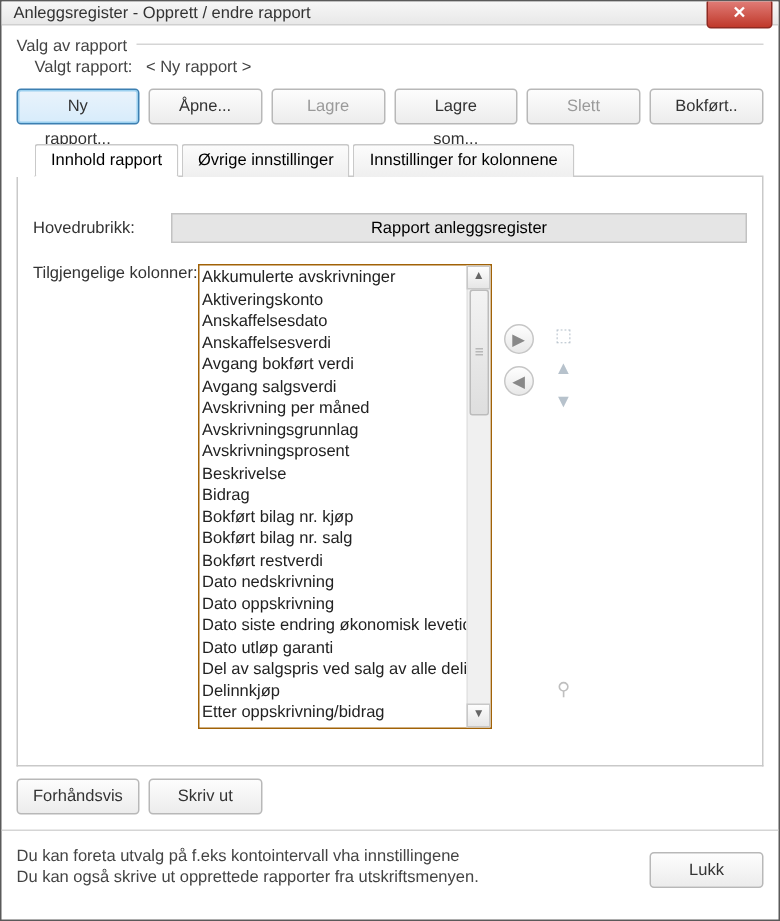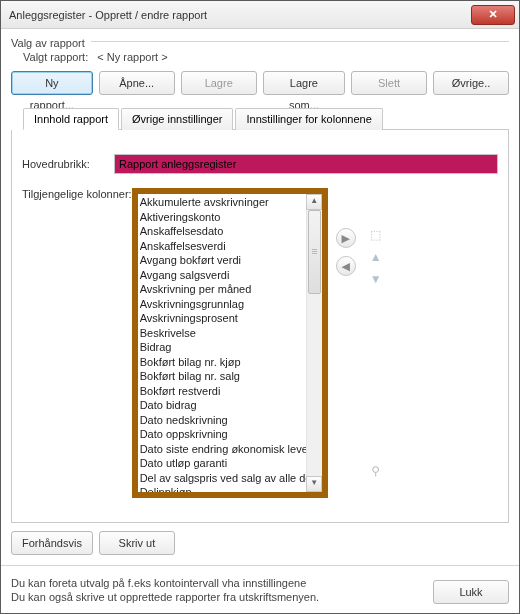--- a/index.html
+++ b/index.html
@@ -1,42 +1,42 @@
 <!DOCTYPE html>
 <html><head>
 <meta charset="utf-8">
 <style>
   * { box-sizing: border-box; margin: 0; padding: 0; font-family: "Segoe UI", Tahoma, sans-serif; font-size: 11px; }
   body { background: #fff; width: 520px; height: 614px; overflow: hidden; border: 1px solid #5a5a5a; }
-  .titlebar { height: 28px; background: linear-gradient(#f7f7f7,#e8e8e8); display: flex; align-items: center; padding: 0 4px 0 8px; border-bottom: 1px solid #d0d0d0; }
+  .titlebar { height: 16px; background: linear-gradient(#f7f7f7,#e8e8e8); display: flex; align-items: center; padding: 0 4px 0 8px; border-bottom: 1px solid #d0d0d0; }
   .titlebar .title { flex: 1; color: #333; }
   .close-btn { width: 44px; height: 20px; background: linear-gradient(#e27f7a,#c0392b); border: 1px solid #8f2a22; border-radius: 3px; display: flex; align-items: center; justify-content: center; color: #fff; font-weight: bold; font-size: 13px; cursor: pointer; }
   .content { padding: 8px 10px 6px 10px; }
   .fieldset { border: none; margin-bottom: 6px; position: relative; }
   .fieldset-title { color: #444; }
   .fieldset-line { position: relative; height: 8px; }
   .fieldset-line::after { content:""; position:absolute; left:0; right:0; top:50%; height:1px; background:#d5d5d5; }
   .fieldset-line .lbl { position:relative; background:#fff; padding-right:6px; z-index:1; }
   .row-valgt { padding: 6px 0 8px 12px; color:#444; }
   .row-valgt .val { margin-left: 6px; }
   .btn-row { display: flex; gap: 6px; padding: 0 0 6px 0; }
   .btn { height: 24px; background: linear-gradient(#fdfdfd,#ececec); border:1px solid #b8b8b8; border-radius:3px; padding:0 10px; min-width:76px; text-align:center; line-height:22px; cursor:pointer; color:#333; }
   .btn.sel { border:1px solid #3c7fb1; background: linear-gradient(#eaf3fb,#d7ecfb); box-shadow:0 0 0 1px #9bd0ef inset; }
   .btn.dis { color:#9a9a9a; cursor:default; }
   .tabs { display:flex; border-bottom:1px solid #c9c9c9; margin-top:4px;margin-left:12px; }
   .tab { padding:4px 10px; border:1px solid #c9c9c9; border-bottom:none; background:linear-gradient(#fcfcfc,#efefef); margin-right:2px; border-radius:2px 2px 0 0; cursor:pointer; position:relative; top:1px; }
   .tab.act { background:#fff; border-bottom:1px solid #fff; }
   .tabpage { border:1px solid #c9c9c9; border-top:none; padding:24px 10px; }
   .formrow { display:flex; align-items:center; margin-bottom:14px; }
   .formrow label { width:92px; color:#333; }
-  .textinput { flex:1; height:20px; border:1px solid #c2c2c2; padding:0 4px; background:#be185d; }
+  .textinput { flex:1; height:20px; border:1px solid #c2c2c2; padding:0 4px; background:#e5e5e5;text-align:center; }
   .cols { display:flex; gap:6px; }
   .colblock { display:flex; flex-direction:row; }
   .colblock .lbl { margin-bottom:4px; color:#333; }
-  .listbox { border:6px solid #a16207; background:#fff; width:196px; height:310px; overflow:hidden; position:relative; }
+  .listbox { border:1px solid #a16207; background:#fff; width:196px; height:310px; overflow:hidden; position:relative; }
   .listbox .items { position:absolute; inset:0 16px 0 0; overflow:hidden; padding:1px 2px; }
   .listbox .item { line-height:14.5px; white-space:nowrap; color:#222; }
   .scrollbar { position:absolute; right:0; top:0; bottom:0; width:16px; background:#f0f0f0; border-left:1px solid #e3e3e3; display:flex; flex-direction:column; align-items:center; }
   .sb-btn { width:16px; height:16px; background:linear-gradient(#fdfdfd,#e6e6e6); border:1px solid #c8c8c8; font-size:8px; line-height:12px; text-align:center; color:#666; }
   .sb-track { flex:1; position:relative; width:100%; }
   .sb-thumb { position:absolute; left:1px; right:1px; top:0; height:84px; background:linear-gradient(#f3f3f3,#dedede); border:1px solid #bcbcbc; border-radius:2px; }
   .grips { position:absolute; left:3px; right:3px; top:38px; height:8px; display:flex; flex-direction:column; gap:1px; }
   .grips div { height:1px; background:#b8b8b8; }
   .middlebtns { display:flex; flex-direction:column; gap:8px; padding-top:40px; width:24px; align-items:center; }
   .roundbtn { width:20px; height:20px; border-radius:50%; background:linear-gradient(#fefefe,#e8e8e8); border:1px solid #c6c6c6; display:flex; align-items:center; justify-content:center; color:#888; font-size:9px; }
@@ -68,21 +68,21 @@
     <div class="row-valgt">
       <span>Valgt rapport:</span>
       <span class="val">&lt; Ny rapport &gt;</span>
     </div>
     <div class="btn-row">
       <div class="btn sel">Ny rapport...</div>
       <div class="btn">Åpne...</div>
       <div class="btn dis">Lagre</div>
       <div class="btn">Lagre som...</div>
       <div class="btn dis">Slett</div>
-      <div class="btn">Øvrige..</div>
+      <div class="btn">Bokført..</div>
     </div>
   </div>
 
   <div class="tabs">
     <div class="tab act">Innhold rapport</div>
     <div class="tab">Øvrige innstillinger</div>
     <div class="tab">Innstillinger for kolonnene</div>
   </div>
 
   <div class="tabpage">
@@ -105,21 +105,20 @@
               <div class="item">Avgang bokført verdi</div>
               <div class="item">Avgang salgsverdi</div>
               <div class="item">Avskrivning per måned</div>
               <div class="item">Avskrivningsgrunnlag</div>
               <div class="item">Avskrivningsprosent</div>
               <div class="item">Beskrivelse</div>
               <div class="item">Bidrag</div>
               <div class="item">Bokført bilag nr. kjøp</div>
               <div class="item">Bokført bilag nr. salg</div>
               <div class="item">Bokført restverdi</div>
-              <div class="item">Dato bidrag</div>
               <div class="item">Dato nedskrivning</div>
               <div class="item">Dato oppskrivning</div>
               <div class="item">Dato siste endring økonomisk levetid</div>
               <div class="item">Dato utløp garanti</div>
               <div class="item">Del av salgspris ved salg av alle delinn</div>
               <div class="item">Delinnkjøp</div>
               <div class="item">Etter oppskrivning/bidrag</div>
             </div>
           <div class="scrollbar">
             <div class="sb-btn">▲</div>

